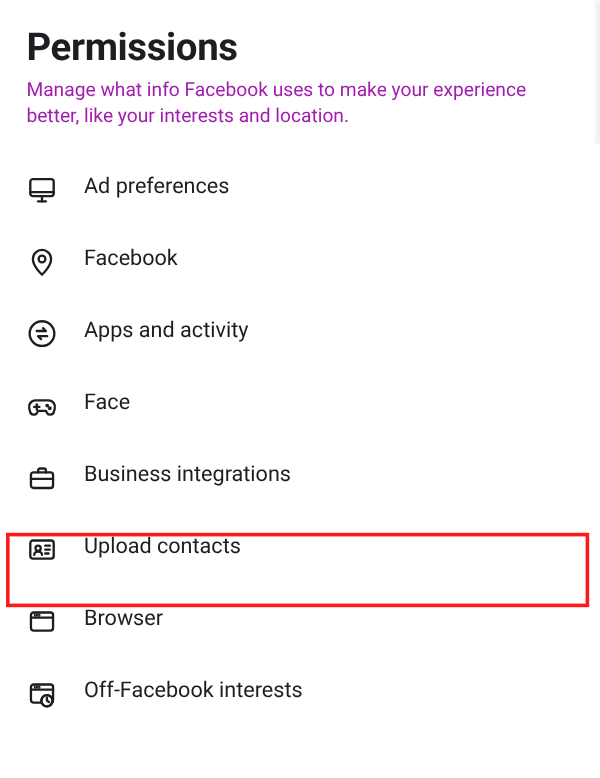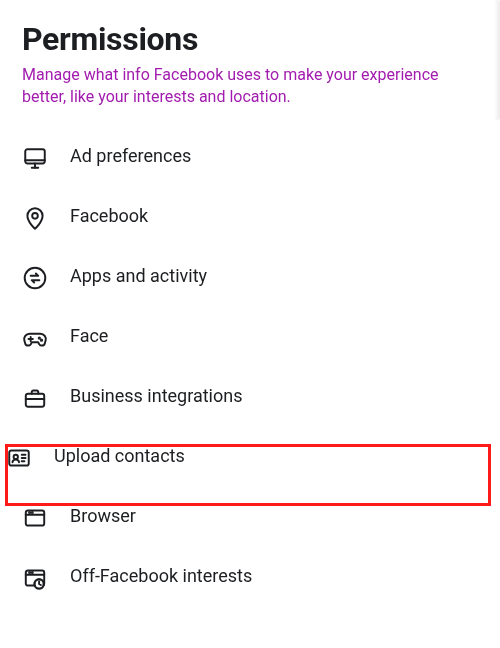--- a/index.html
+++ b/index.html
@@ -6,21 +6,21 @@
   html, body { width: 500px; height: 648px; font-family: -apple-system, BlinkMacSystemFont, "Segoe UI", Roboto, Helvetica, Arial, sans-serif; background: #fff; color: #1c1e21; }
   .page { padding: 20px 22px 10px 22px; }
   .title { font-size: 32px; font-weight: 700; letter-spacing: -0.3px; margin-bottom: 6px; }
   .subtitle { font-size: 16px; line-height: 1.35; color: #a21caf; margin-bottom: 38px; max-width: 440px; }
   .items { display: flex; flex-direction: column; }
   .item { display: flex; align-items: flex-start; height: 60px; cursor: pointer; }
   .icon-slot { width: 48px; display: flex; align-items: center; justify-content: flex-start; }
   .icon-slot svg { display: block; }
   .item-label { font-size: 18px; font-weight: 400; }
   .highlight { outline: 3.5px solid #ff1a1a; outline-offset: -2px; }
-  .highlight-wrap { margin-left: -16px; margin-right: -12px; padding-right: 12px; }
+  .highlight-wrap { margin-left: -16px; margin-right: -12px; padding-left: 16px; padding-right: 12px; }
   
   .edge { position: fixed; right: 0; top: 0; width: 6px; height: 120px; background: linear-gradient(to left, rgba(0,0,0,0.08), transparent); border-radius: 3px; }
 </style>
 </head>
 <body>
 
 <div class="page">
   <div class="title">Permissions</div>
   <div class="subtitle">Manage what info Facebook uses to make your experience better, like your interests and location.</div>
 

